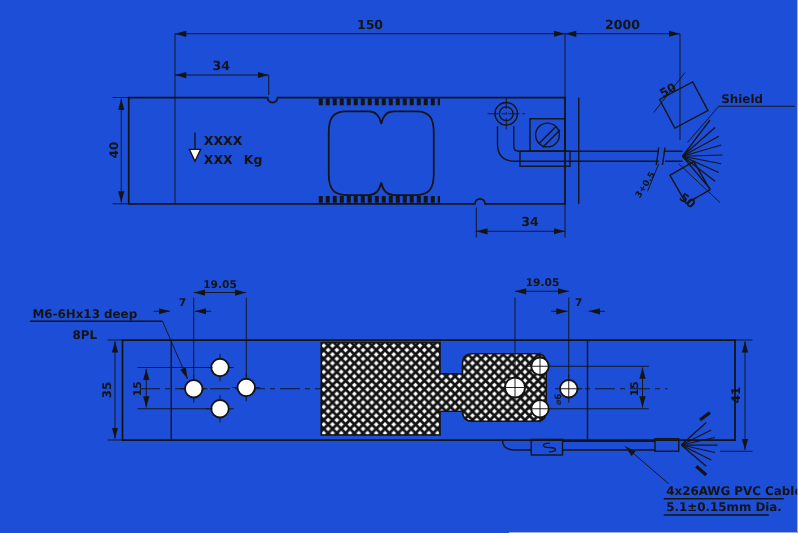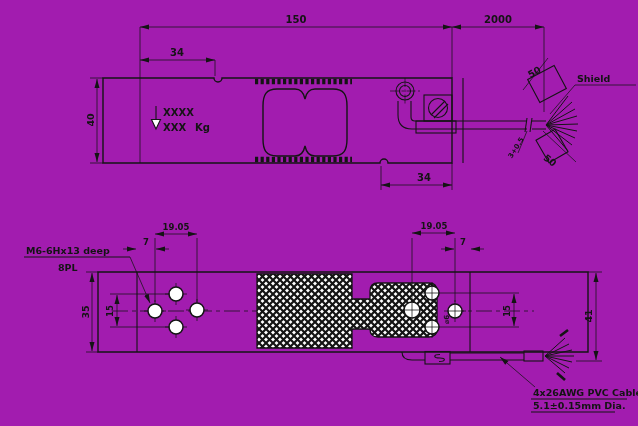--- a/index.html
+++ b/index.html
@@ -1,16 +1,16 @@
 <!DOCTYPE html>
 <html><head>
 <meta charset="utf-8">
 <style>
   html,body{margin:0;padding:0;background:#ffffff;}
-  #stage{position:relative;width:638px;height:426px;background:#a21caf;overflow:hidden;}
+  #stage{position:relative;width:638px;height:426px;background:#1d4ed8;overflow:hidden;}
   svg{position:absolute;left:0;top:0;}
   svg text{font-family:"DejaVu Sans","Liberation Sans",sans-serif;font-weight:bold;fill:#141414;}
   .t10{font-size:10px;} .t9{font-size:9.5px;} .t8{font-size:8.5px;} .t7{font-size:7px;}
   .ln{stroke:#141414;stroke-width:1.4;fill:none;}
   .md{stroke:#141414;stroke-width:1.1;fill:none;}
   .thin{stroke:#141414;stroke-width:0.75;fill:none;}
   .cl{stroke:#141414;stroke-width:0.75;fill:none;stroke-dasharray:16 4 4 4;}
   .cm{stroke:#141414;stroke-width:0.7;fill:none;stroke-dasharray:9 2.5 2.5 2.5;}
   .strip{stroke:#141414;stroke-width:5.5;stroke-dasharray:3.2 2.4;fill:none;}
   .hole{fill:#ffffff;stroke:#141414;stroke-width:1.5;}

